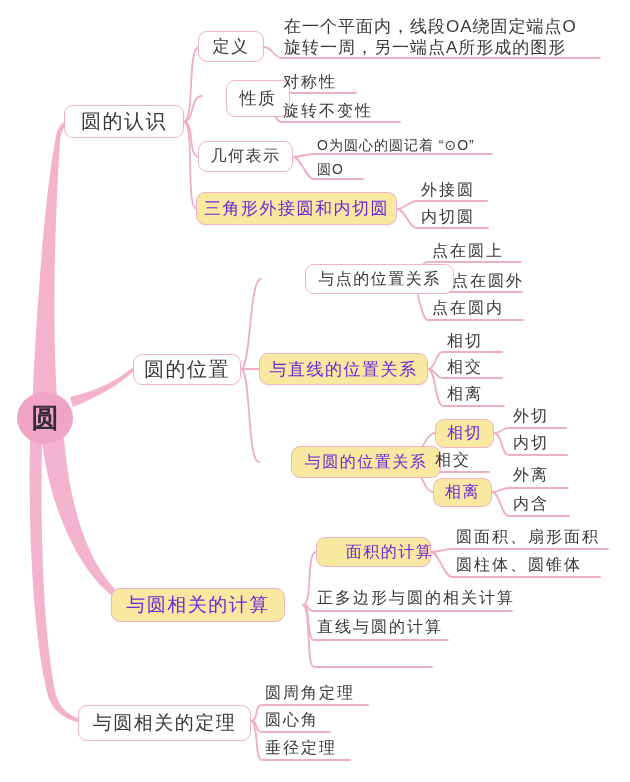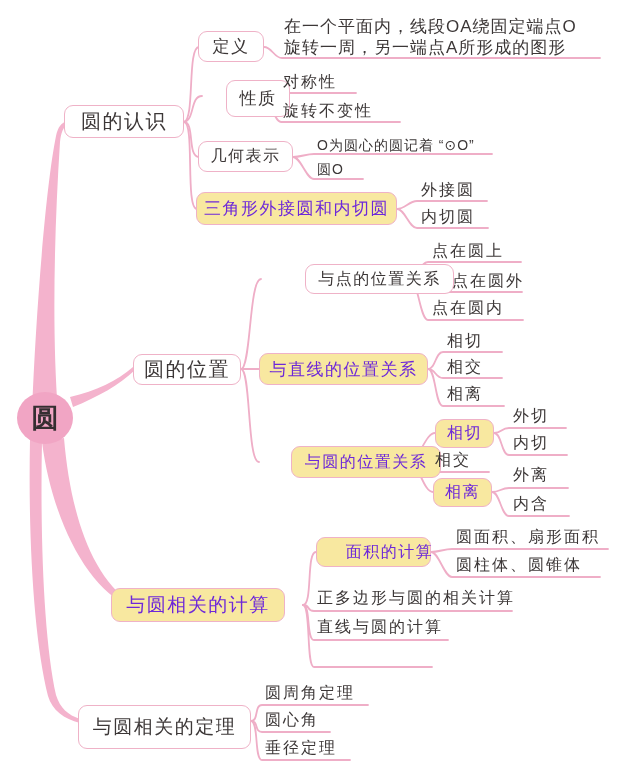--- a/index.html
+++ b/index.html
@@ -98,21 +98,21 @@
     </g>
 
     <ellipse cx="45" cy="418" rx="28" ry="26" fill="#f1a5c4"></ellipse>
   </svg>
 
   <div class="center-label">圆</div>
 
   <div class="box f20" style="left:133px;top:354px;width:108px;height:31px;">圆的位置</div>
   <div class="box f20" style="left:64px;top:105px;width:120px;height:33px;">圆的认识</div>
   <div class="box yellow f19" style="left:111px;top:588px;width:174px;height:34px;">与圆相关的计算</div>
-  <div class="box f19" style="left:78px;top:705px;width:173px;height:44px;">与圆相关的定理</div>
+  <div class="box f19" style="left:78px;top:705px;width:173px;height:36px;">与圆相关的定理</div>
 
   <div class="box f17" style="left:198px;top:31px;width:66px;height:31px;">定义</div>
   <div class="box f17" style="left:201px;top:80px;width:64px;height:37px;margin-left:25px;">性质</div>
   <div class="box f16" style="left:198px;top:141px;width:95px;height:31px;">几何表示</div>
   <div class="box yellow f17" style="left:196px;top:192px;width:201px;height:33px;">三角形外接圆和内切圆</div>
 
   <div class="defblock">
     <div>在一个平面内，线段OA绕固定端点O</div>
     <div>旋转一周，另一端点A所形成的图形</div>
   </div>

